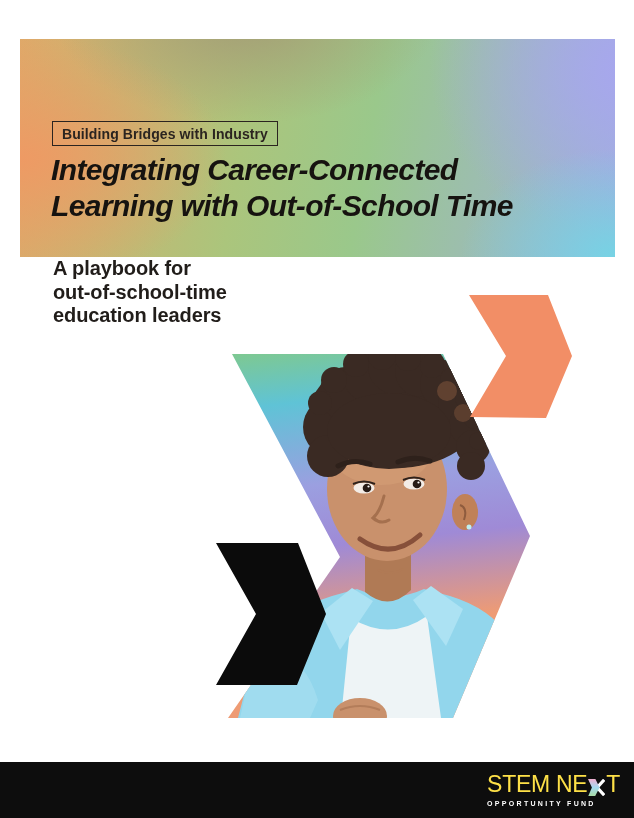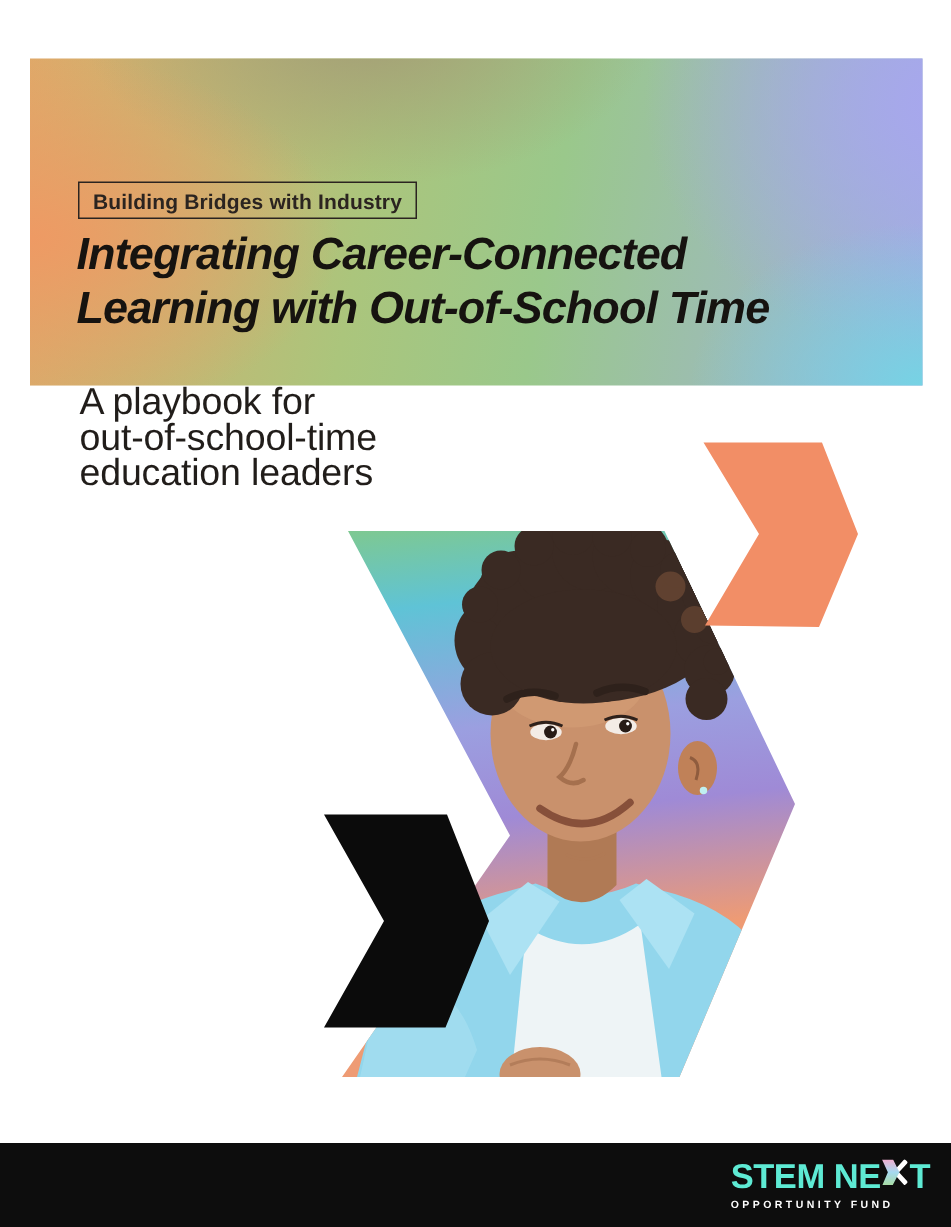--- a/index.html
+++ b/index.html
@@ -27,32 +27,32 @@
   }
   .title{
     position:absolute;left:31px;top:113px;margin:0;
     font-size:30px;line-height:36px;font-weight:700;
     letter-spacing:-.6px;color:#161310;
   }
   .title span{display:block;font-style:italic;}
   
   .subtitle{
     position:absolute;left:53px;top:257px;margin:0;
-    font-size:25px;line-height:23.5px;font-weight:400;color:#211d1a;letter-spacing:-.1px;
+    font-size:20px;line-height:23.5px;font-weight:700;color:#211d1a;letter-spacing:-.1px;
   }
   .subtitle span{display:block;}
   
   .art{position:absolute;left:0;top:0;width:634px;height:818px;}
   
   .footer{
     position:absolute;left:0;bottom:0;width:634px;height:56px;
     background:var(--footer-bg,#0d0d0d);
   }
   .logo{position:absolute;right:14px;top:11px;text-align:left;}
-  .logo-row{display:flex;align-items:flex-start;color:#5eead4;font-weight:700;
+  .logo-row{display:flex;align-items:flex-end;color:#fde047;font-weight:400;
     font-size:23px;letter-spacing:-.3px;line-height:23px;white-space:pre;}
   .logo-x{width:17px;height:17px;margin:0 1px;display:block;}
   .logo-sub{color:#fff;font-size:7px;font-weight:700;letter-spacing:2.3px;margin-top:4px;}
 </style>
 </head>
 <body>
 
 <div class="page">
 
   <header class="banner">

